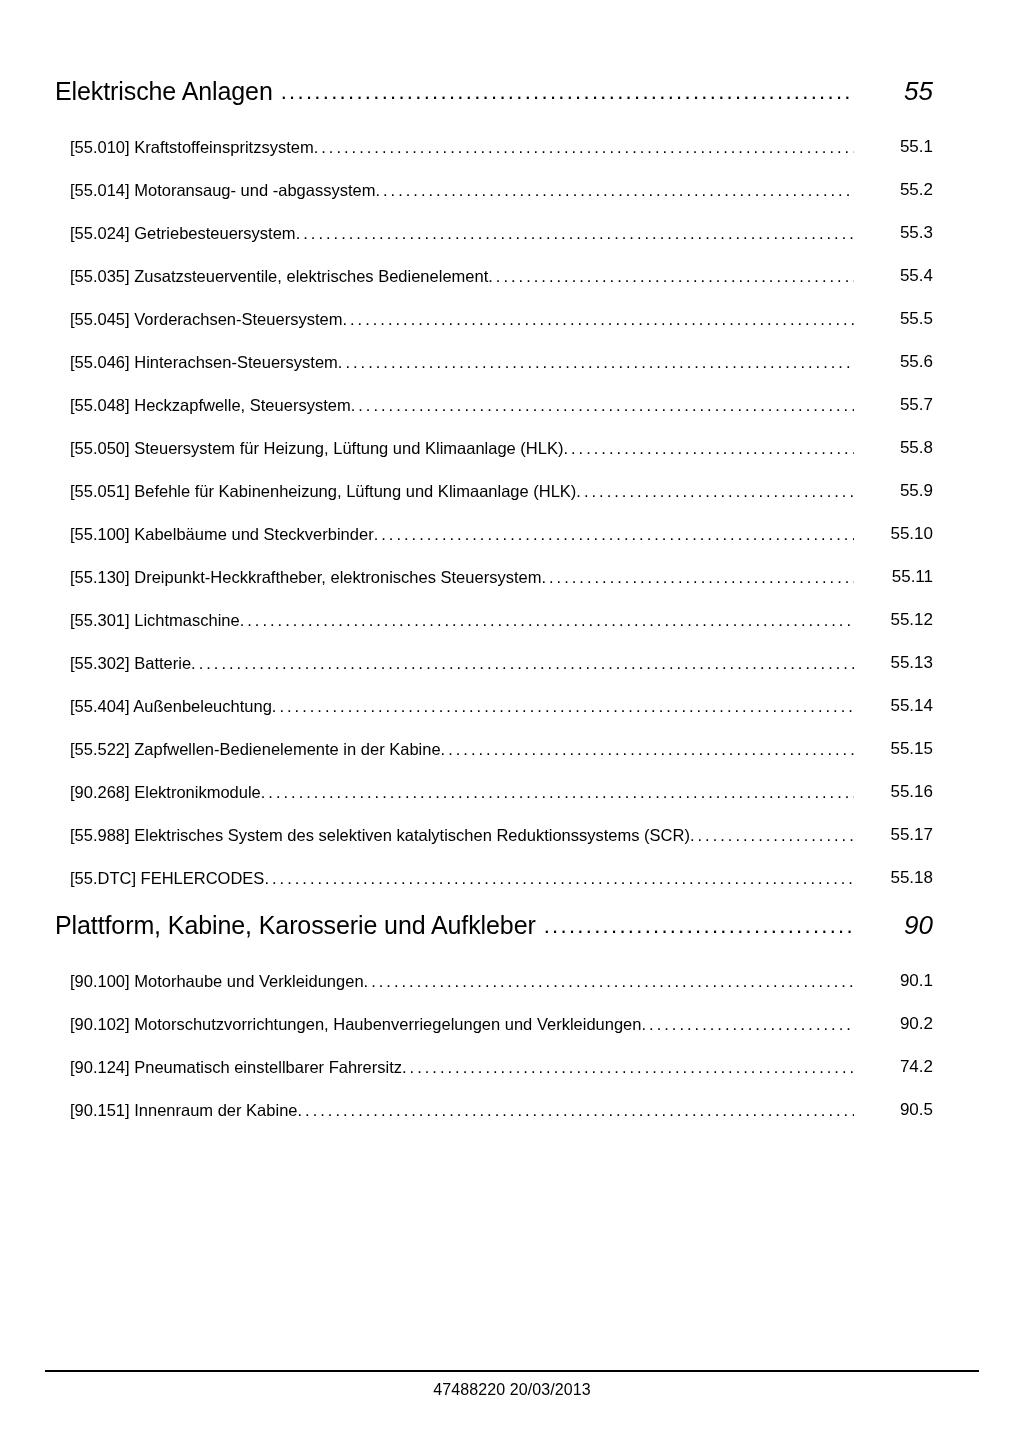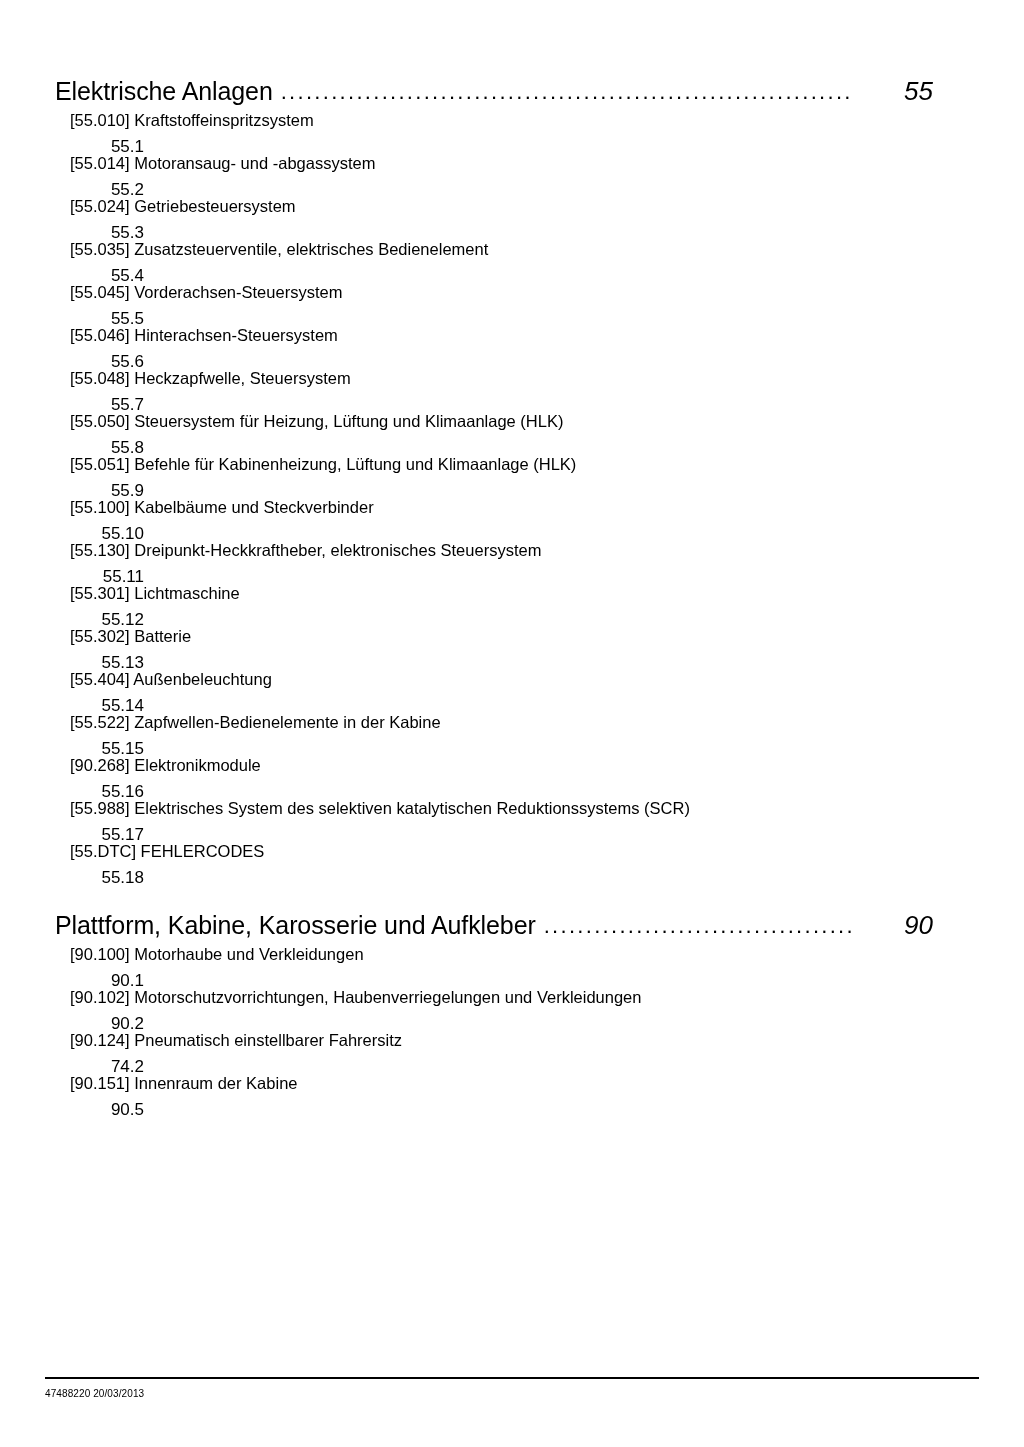--- a/index.html
+++ b/index.html
@@ -71,29 +71,28 @@
     flex: 0 0 auto;
     width: 74px;
     text-align: right;
     font-size: 26px;
     font-style: italic;
   }
 
   
   .entry {
     display: flex;
-    align-items: flex-start;
+    align-items: flex-end;
     width: 100%;
     padding-left: 15px;
     box-sizing: border-box;
     font-size: 16.5px;
     line-height: 1.0;
     height: 43px;
     white-space: nowrap;
-    flex-direction: column;
   }
   .entry .e-title {
     flex: 0 0 auto;
   }
   .entry .leader {
     flex: 1 1 auto;
     overflow: hidden;
     min-width: 6px;
     margin: 0 5px 0 2px;
     position: relative;
@@ -127,21 +126,22 @@
     right: 45px;
     bottom: 48px;
   }
   .footer-rule {
     height: 2px;
     background: #000000;
     width: 100%;
   }
   .footer-text {
     margin-top: 9px;
-    font-size: 10px;
+    text-align: center;
+    font-size: 16px;
     letter-spacing: 0.1px;
   }
 </style>
 </head>
 <body>
 
 <div class="page">
 
   <div class="toc">
 

